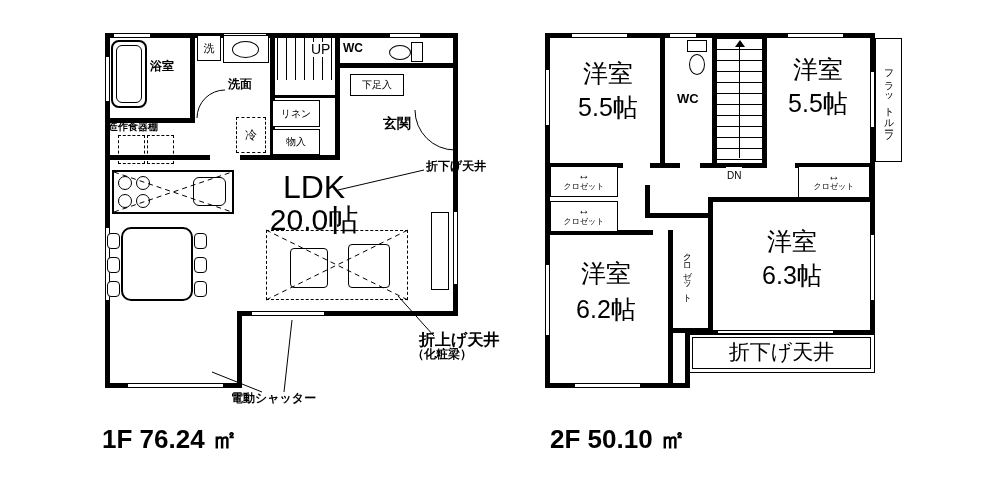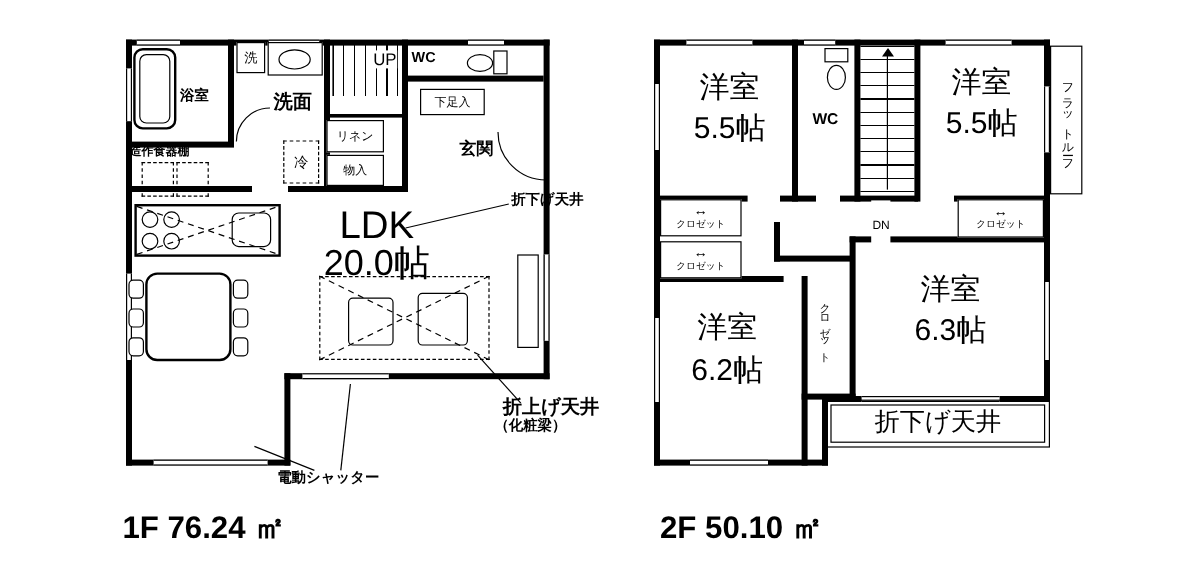--- a/index.html
+++ b/index.html
@@ -51,28 +51,28 @@
     <div class="winh" style="left:224px;top:33px;width:42px;height:5px"></div>
     <div class="winh" style="left:390px;top:33px;width:30px;height:5px"></div>
     <div class="winv" style="left:105px;top:57px;width:5px;height:44px"></div>
     <div class="winv" style="left:105px;top:228px;width:5px;height:72px"></div>
     <div class="winh" style="left:128px;top:383px;width:95px;height:5px"></div>
     <div class="winh" style="left:252px;top:311px;width:72px;height:5px"></div>
     <div class="winv" style="left:453px;top:212px;width:5px;height:72px"></div>
 
     <div class="bx" style="left:111px;top:40px;width:36px;height:68px;border-width:2px;border-radius:8px"></div>
     <div class="bx" style="left:116px;top:45px;width:26px;height:58px;border-radius:6px"></div>
-    <span class="lb b" style="left:150px;top:73px;font-size:12px">浴室</span>
+    <span class="lb b" style="left:150px;top:60px;font-size:12px">浴室</span>
 
     <div class="bx" style="left:197px;top:35px;width:24px;height:26px;font-size:11px">
       <span>洗</span>
     </div>
     <div class="bx" style="left:223px;top:35px;width:46px;height:28px"></div>
     <div class="bx nobg" style="left:232px;top:41px;width:27px;height:17px;border-radius:50%"></div>
-    <span class="lb b" style="left:228px;top:78px;font-size:16px">洗面</span>
+    <span class="lb b" style="left:228px;top:78px;font-size:12px">洗面</span>
 
     <div class="st1" style="left:277px;top:36px;width:56px;height:44px"></div>
     <span class="lb" style="left:310px;top:42px;font-size:14px;background:#fff;padding:0 1px">UP</span>
 
     <span class="lb b" style="left:343px;top:42px;font-size:12px">WC</span>
     <div class="bx" style="left:389px;top:45px;width:22px;height:15px;border-radius:50%"></div>
     <div class="bx" style="left:411px;top:42px;width:12px;height:20px"></div>
 
     <div class="bx" style="left:350px;top:74px;width:54px;height:22px;font-size:10px">
       <span>下足入</span>
@@ -158,21 +158,21 @@
     <div class="winh" style="left:575px;top:383px;width:65px;height:5px"></div>
     <div class="winh" style="left:718px;top:330px;width:115px;height:5px"></div>
 
     <div class="bx" style="left:687px;top:40px;width:20px;height:12px"></div>
     <div class="bx" style="left:689px;top:54px;width:16px;height:21px;border-radius:50%"></div>
     <span class="lb b" style="left:677px;top:92px;font-size:13px">WC</span>
 
     <div class="st2" style="left:717px;top:38px;width:45px;height:122px"></div>
     <div class="w" style="left:739px;top:46px;width:1px;height:112px"></div>
     <div class="tri-up" style="left:735px;top:40px"></div>
-    <span class="lb" style="left:726px;top:167px;font-size:10px;background:#fff;padding:17px 1px">DN</span>
+    <span class="lb" style="left:726px;top:167px;font-size:10px;background:#fff;padding:4px 1px">DN</span>
 
     <div class="bx col" style="left:550px;top:166px;width:68px;height:31px">
       <span style="font-size:12px;line-height:.8">↔</span>
       <span style="font-size:8px">クロゼット</span>
     </div>
     <div class="bx col" style="left:550px;top:201px;width:68px;height:31px">
       <span style="font-size:12px;line-height:.8">↔</span>
       <span style="font-size:8px">クロゼット</span>
     </div>
     <div class="bx col" style="left:798px;top:166px;width:72px;height:32px">

